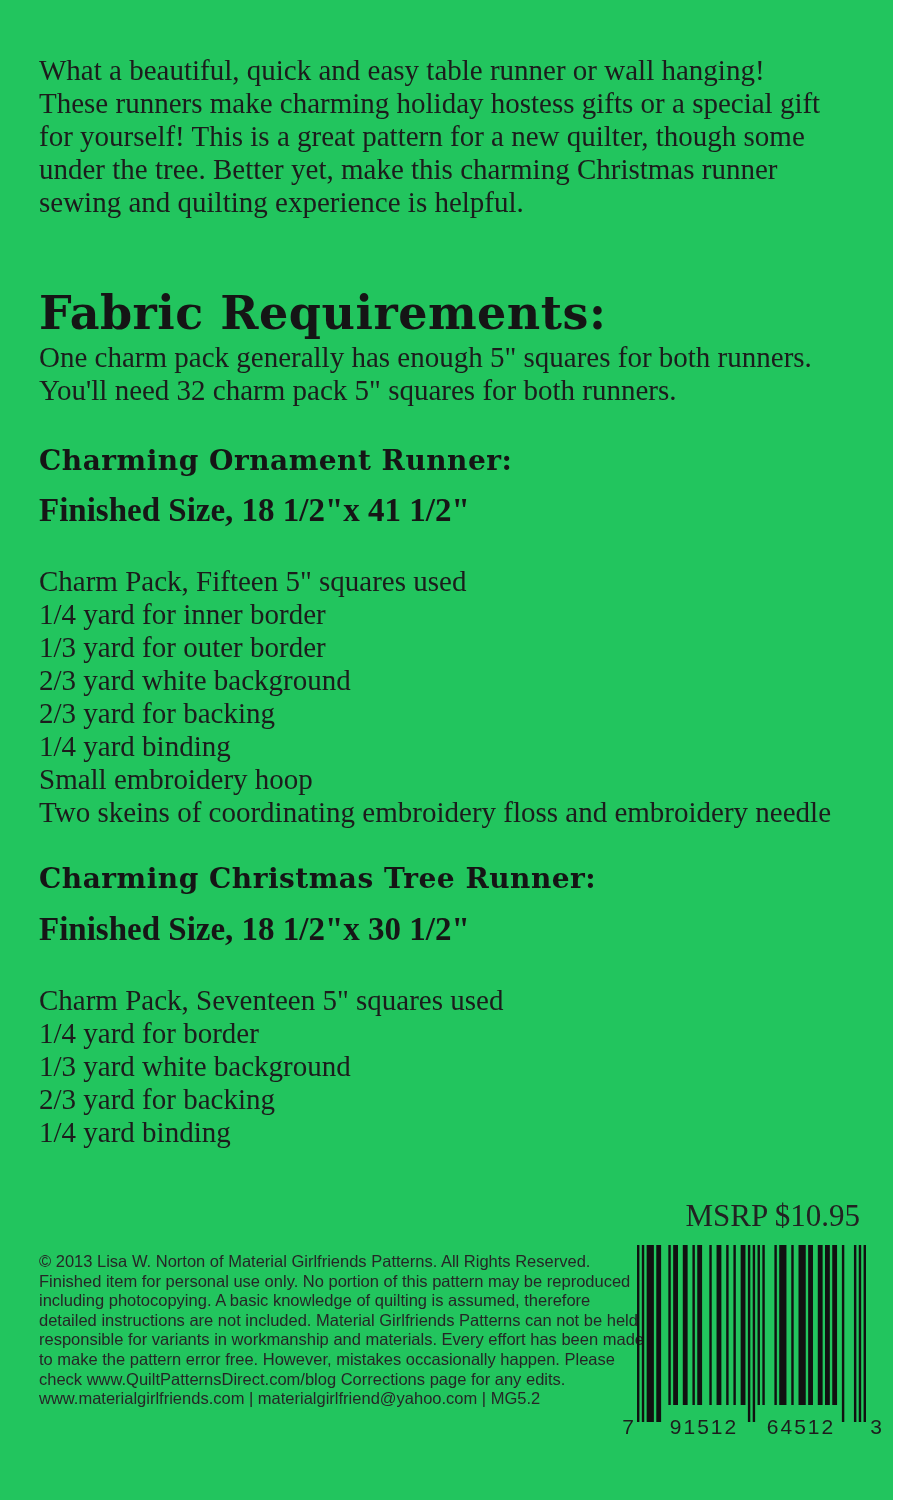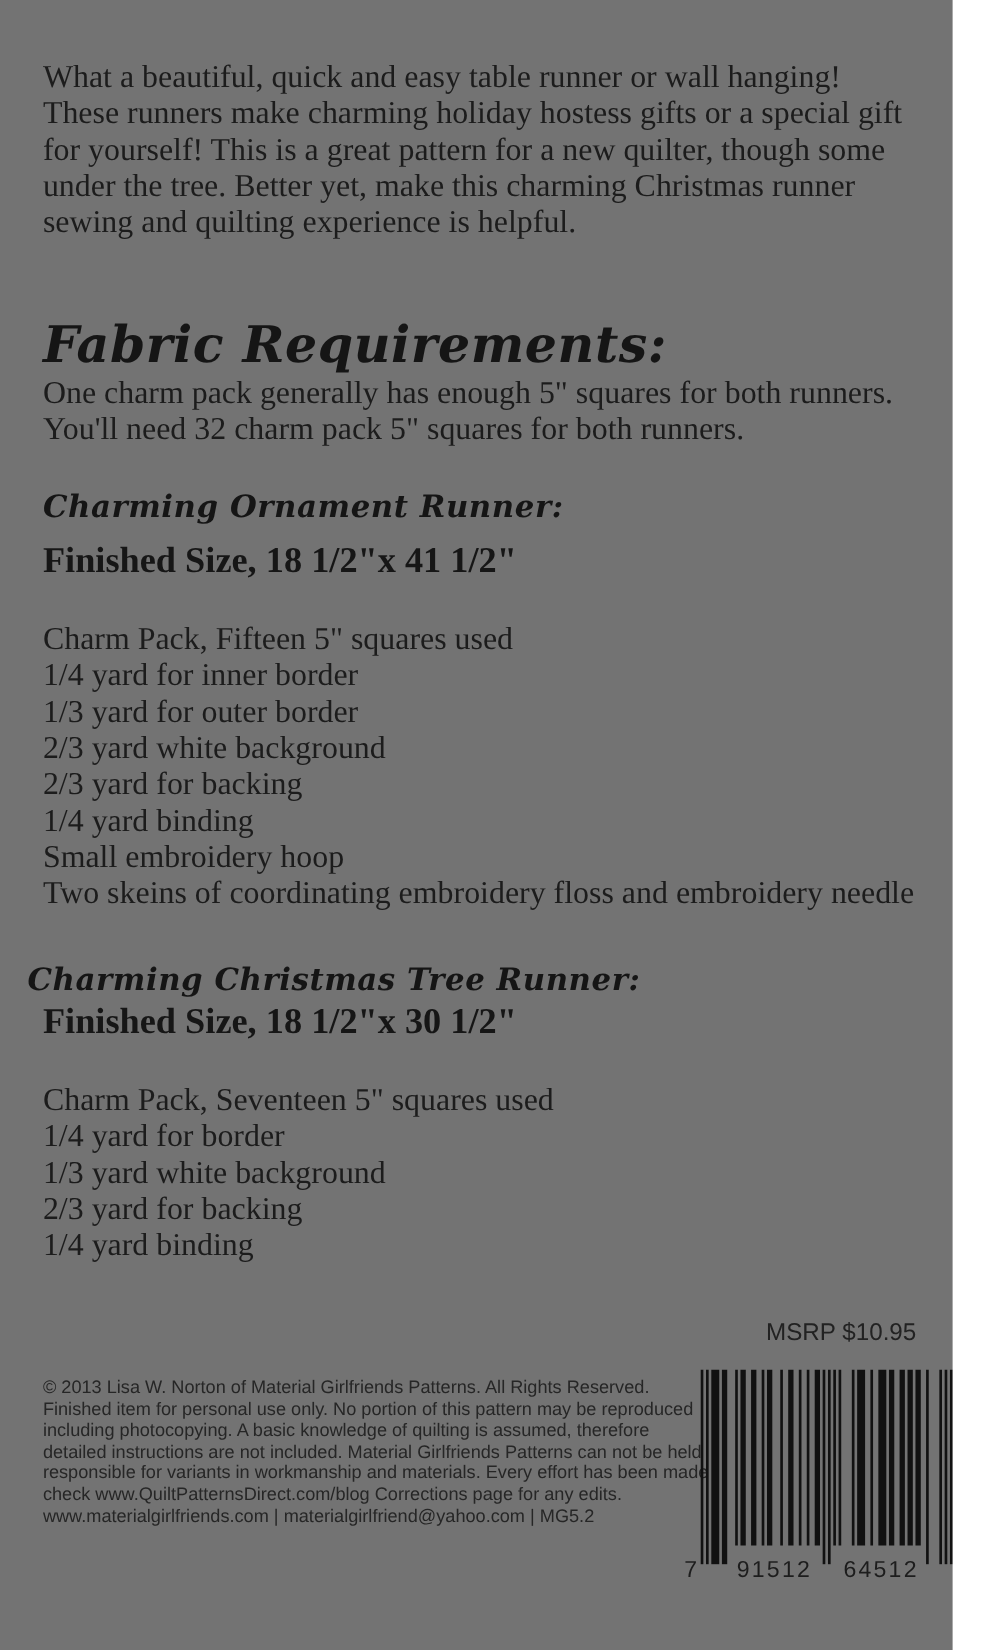--- a/index.html
+++ b/index.html
@@ -5,53 +5,53 @@
   html, body { margin: 0; padding: 0; }
   body {
     width: 901px; height: 1500px;
     background: #ffffff;
     font-family: "Liberation Serif", serif;
     color: #1b1b1b;
   }
   .page {
     position: relative;
     width: 866px; height: 1500px;
-    background: #737373;
+    background: #22c55e;
     overflow: hidden;
+    padding-left: 27px;
   }
   .abs { position: absolute; }
   .serif-body {
     font-family: "Liberation Serif", serif;
     font-size: 29px;
     line-height: 33px;
     color: #1c1c1c;
     white-space: nowrap;
   }
   .slab-heading {
     font-family: "DejaVu Serif", serif;
     font-weight: bold;
     color: #151515;
     letter-spacing: 0.5px;
     line-height: 1.1;
     white-space: nowrap;
-    font-style: italic;
   }
   .h-large { font-size: 46px; }
   .h-med   { font-size: 28px; }
   .finished-size {
     font-family: "Liberation Serif", serif;
     font-weight: bold;
     font-size: 33px;
     line-height: 36px;
     color: #161616;
     white-space: nowrap;
   }
   .msrp {
-    font-family: Liberation Sans, sans-serif;
-    font-size: 22px;
+    font-family: Liberation Serif, serif;
+    font-size: 31px;
     color: #222222;
     white-space: nowrap;
   }
   .fineprint {
     font-family: Liberation Sans, sans-serif;
     font-size: 16.5px;
     line-height: 19.6px;
     color: #262626;
     white-space: nowrap;
   }
@@ -84,40 +84,41 @@
     <div>Charm Pack, Fifteen 5" squares used</div>
     <div>1/4 yard for inner border</div>
     <div>1/3 yard for outer border</div>
     <div>2/3 yard white background</div>
     <div>2/3 yard for backing</div>
     <div>1/4 yard binding</div>
     <div>Small embroidery hoop</div>
     <div>Two skeins of coordinating embroidery floss and embroidery needle</div>
   </div>
 
-  <div class="abs slab-heading h-med" style="left:25px; top:864px;margin-top:12px;">Charming Christmas Tree Runner:</div>
+  <div class="abs slab-heading h-med" style="left:39px; top:864px;">Charming Christmas Tree Runner:</div>
 
   <div class="abs finished-size" style="left:39px; top:911px;">Finished Size, 18 1/2"x 30 1/2"</div>
 
   <div class="abs serif-body" style="left:39px; top:984px;">
     <div>Charm Pack, Seventeen 5" squares used</div>
     <div>1/4 yard for border</div>
     <div>1/3 yard white background</div>
     <div>2/3 yard for backing</div>
     <div>1/4 yard binding</div>
   </div>
 
   <div class="abs msrp" style="right:33px; top:1198px;">MSRP $10.95</div>
 
   <div class="abs fineprint" style="left:39px; top:1252px;">
     <div>© 2013 Lisa W. Norton of Material Girlfriends Patterns. All Rights Reserved.</div>
     <div>Finished item for personal use only. No portion of this pattern may be reproduced</div>
     <div>including photocopying. A basic knowledge of quilting is assumed, therefore</div>
     <div>detailed instructions are not included. Material Girlfriends Patterns can not be held</div>
     <div>responsible for variants in workmanship and materials. Every effort has been made</div>
+    <div>to make the pattern error free. However, mistakes occasionally happen. Please</div>
     <div>check www.QuiltPatternsDirect.com/blog Corrections page for any edits.</div>
     <div>www.materialgirlfriends.com | materialgirlfriend@yahoo.com | MG5.2</div>
   </div>
 
   <svg class="abs" id="upc-barcode" style="left:608px; top:1245px;" width="280" height="192" viewBox="0 0 280 192">
     <g id="upc-bars" fill="#111111">
         <rect x="29.00" y="0" width="2.41" height="177"></rect>
         <rect x="33.82" y="0" width="2.41" height="177"></rect>
         <rect x="38.64" y="0" width="7.23" height="177"></rect>
         <rect x="48.28" y="0" width="4.82" height="177"></rect>

